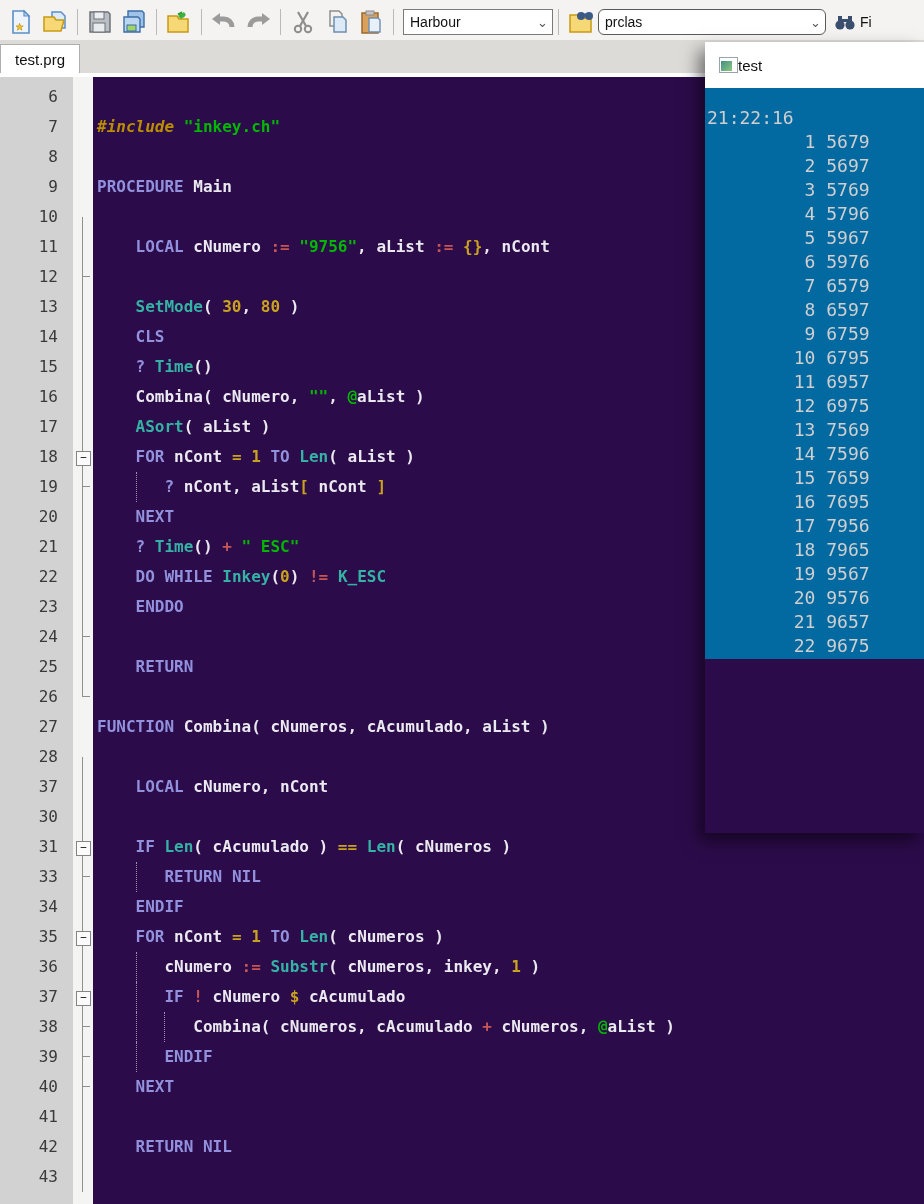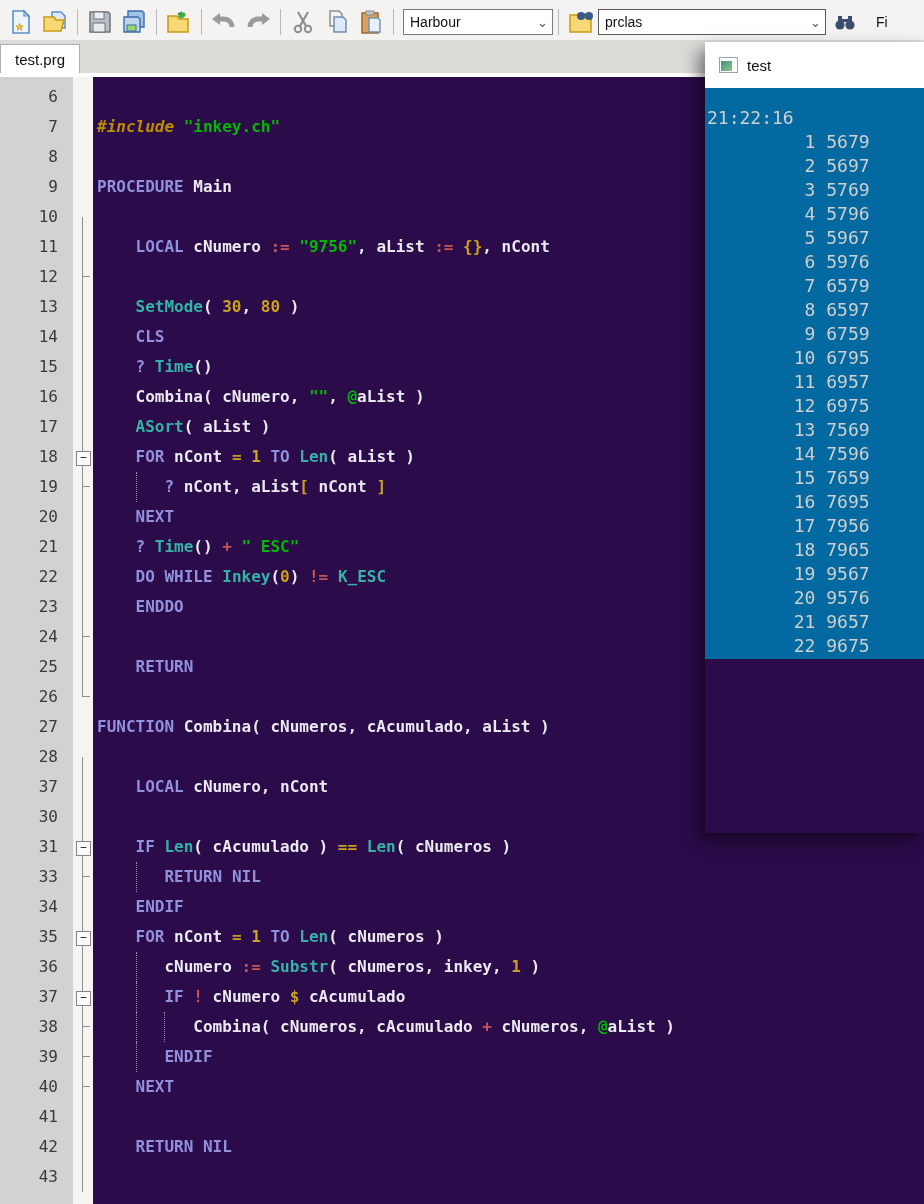--- a/index.html
+++ b/index.html
@@ -11,23 +11,23 @@
   .toolbar { position:absolute; left:0; top:0; width:924px; height:44px;
              background:#f4f3f1; display:flex; align-items:center; padding-left:4px; }
   .tbtn { width:32px; height:32px; border:none; background:transparent; display:flex;
           align-items:center; justify-content:center; padding:0; margin:0 1px; }
   .sep { width:1px; height:26px; background:#b9b9b9; margin:0 5px; display:inline-block; }
   .combo { height:26px; background:#fff; border:1px solid #7a7a7a; display:flex;
            align-items:center; font-size:14px; color:#111; padding:0 4px 0 6px;
            justify-content:space-between; }
   .combo .chev { color:#555; font-size:13px; margin-left:6px; }
   .combo-harbour { width:150px; margin-left:4px;align-items:center; }
-  .combo-search  { width:228px; border-color:#5a5a5a; }
+  .combo-search  { width:228px; border-color:#5a5a5a;border-radius:6px; }
   .findbtn { display:flex; align-items:center; background:transparent; border:none;
-             font-size:14px; color:#111; margin-left:8px; gap:20px; }
+             font-size:14px; color:#111; margin-left:8px; gap:4px; }
 
   
   .tabbar { position:absolute; left:0; top:40px; width:924px; height:33px;
             background:#dddbd8; display:flex; align-items:flex-end; }
   .tab { height:29px; background:#fff; border:1px solid #aeaeae; border-bottom:none;
          padding:0 14px; font-size:15px; color:#111; display:flex; align-items:center; }
 
   
   .editor { position:absolute; left:0; top:77px; width:924px; height:1127px; overflow:hidden; }
   .gutter-bg { position:absolute; left:0; top:0; bottom:0; width:73px; background:#d2d2d2; }
@@ -58,21 +58,21 @@
   .f-tick::after, .f-end::after { content:''; position:absolute; left:10px; top:14px;
      width:7px; height:0; border-top:1px solid #8f8f8f; }
   .f-box::after { content:'\2212'; position:absolute; left:3px; top:9px; width:13px; height:13px;
      background:#fbfbfb; border:1px solid #848484; color:#222;
      font:11px/11px "DejaVu Sans Mono", monospace; text-align:center; }
 
   
   .console { position:absolute; left:705px; top:42px; width:219px; height:791px;
              box-shadow:-6px 8px 16px rgba(0,0,0,.5); }
   .console-title { height:46px; background:#fff; display:flex; align-items:center;
-                   padding-left:14px; gap:9px; font-size:15px; color:#111; }
+                   padding-left:14px; font-size:15px; color:#111; }
   .cicon { width:19px; height:16px; border:1px solid #9aa3ab; background:#fff;
            position:relative; display:inline-block; }
   .cicon::before { content:''; position:absolute; left:1px; top:3px; width:11px; height:10px;
            background:linear-gradient(135deg,#3f8f85,#8fc77f); }
   .console-body { height:571px; background:#0369a1; color:#cfcfcf; overflow:hidden;
            font:18px/24px "DejaVu Sans Mono", monospace; padding:18px 0 0 2px;
            white-space:pre; }
   .cursor { display:inline-block; width:10px; height:4px; background:#ececec;
             vertical-align:baseline; margin-left:1px; }
 </style>

